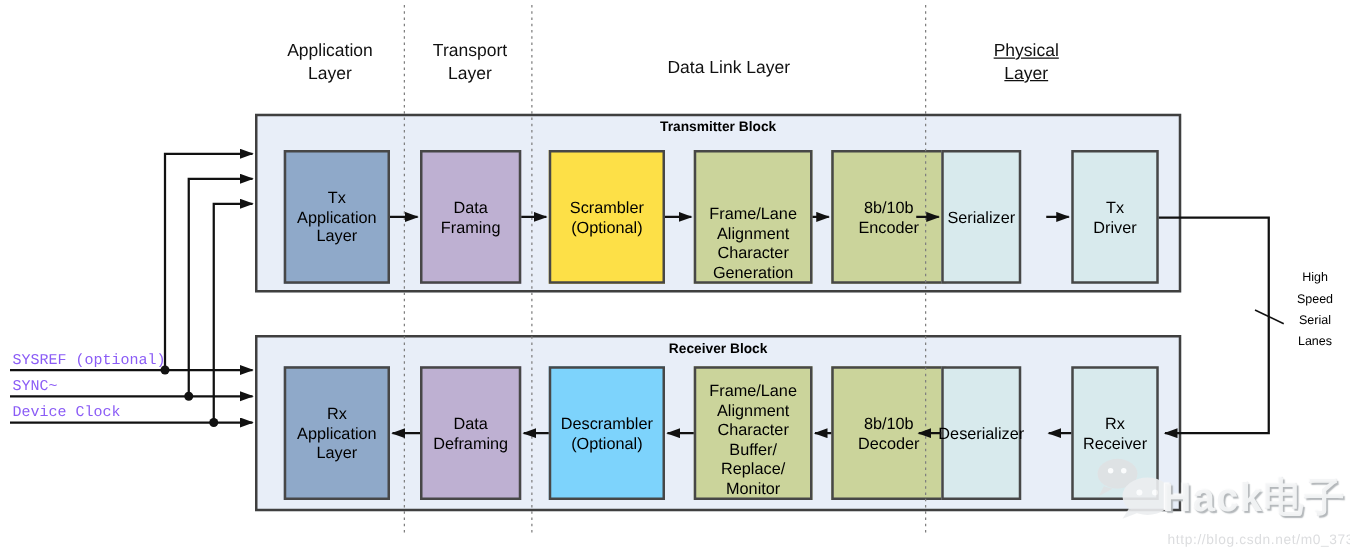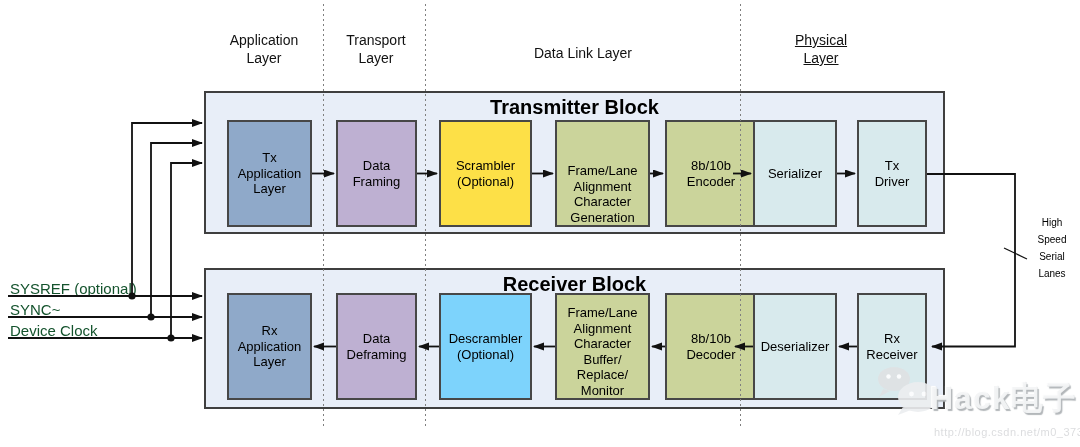--- a/index.html
+++ b/index.html
@@ -10,41 +10,41 @@
   .hdr{
     position:absolute;text-align:center;white-space:pre-line;
     font-size:14px;line-height:18px;color:#111;
   }
   .container{
     position:absolute;left:204px;width:741px;height:141px;
     border:2px solid #3f3f3f;box-sizing:border-box;background:#e8eef8;
   }
   .container-title{
     position:absolute;left:0;right:0;top:3px;text-align:center;
-    font-weight:bold;font-size:20px;
+    font-weight:bold;font-size:11px;
   }
   .box{
     position:absolute;border:2px solid #474747;box-sizing:border-box;
     display:flex;align-items:center;justify-content:center;
   }
   .box span{
     white-space:pre-line;text-align:center;font-size:13px;line-height:15.5px;
   }
   .tx-row .box{top:120px;height:107px;}
   .rx-row .box{top:293px;height:107px;}
   
   .c1{left:227px;width:85px;}
   .c2{left:336px;width:81px;}
   .c3{left:439px;width:93px;}
   .c4{left:555px;width:95px;align-items:flex-end;}
   .c5{left:665px;width:92px;}
-  .c6{left:753px;width:84px;}
+  .c6{left:753px;width:64px;}
   .c7{left:857px;width:70px;}
   .sig{
-    position:absolute;left:10px;height:15px;font-size:15px;line-height:15px;color:#14532d;
+    position:absolute;left:10px;height:15px;font-size:12px;line-height:15px;color:#8b5cf6;font-family:Liberation Mono, monospace;
   }
   .overlay{position:absolute;left:0;top:0;pointer-events:none;}
   .serial-label{
     position:absolute;left:1024px;top:214px;width:56px;text-align:center;
     font-size:10px;line-height:17px;white-space:pre-line;
   }
   .wm-brand{
     position:absolute;left:930px;top:377px;font-size:32px;font-weight:bold;
     color:rgba(243,244,246,0.95);
     text-shadow:1.5px 1.5px 1px #b3b7ba,-1px -1px 1px #ffffff,0 0 1px #c6c9cc;

